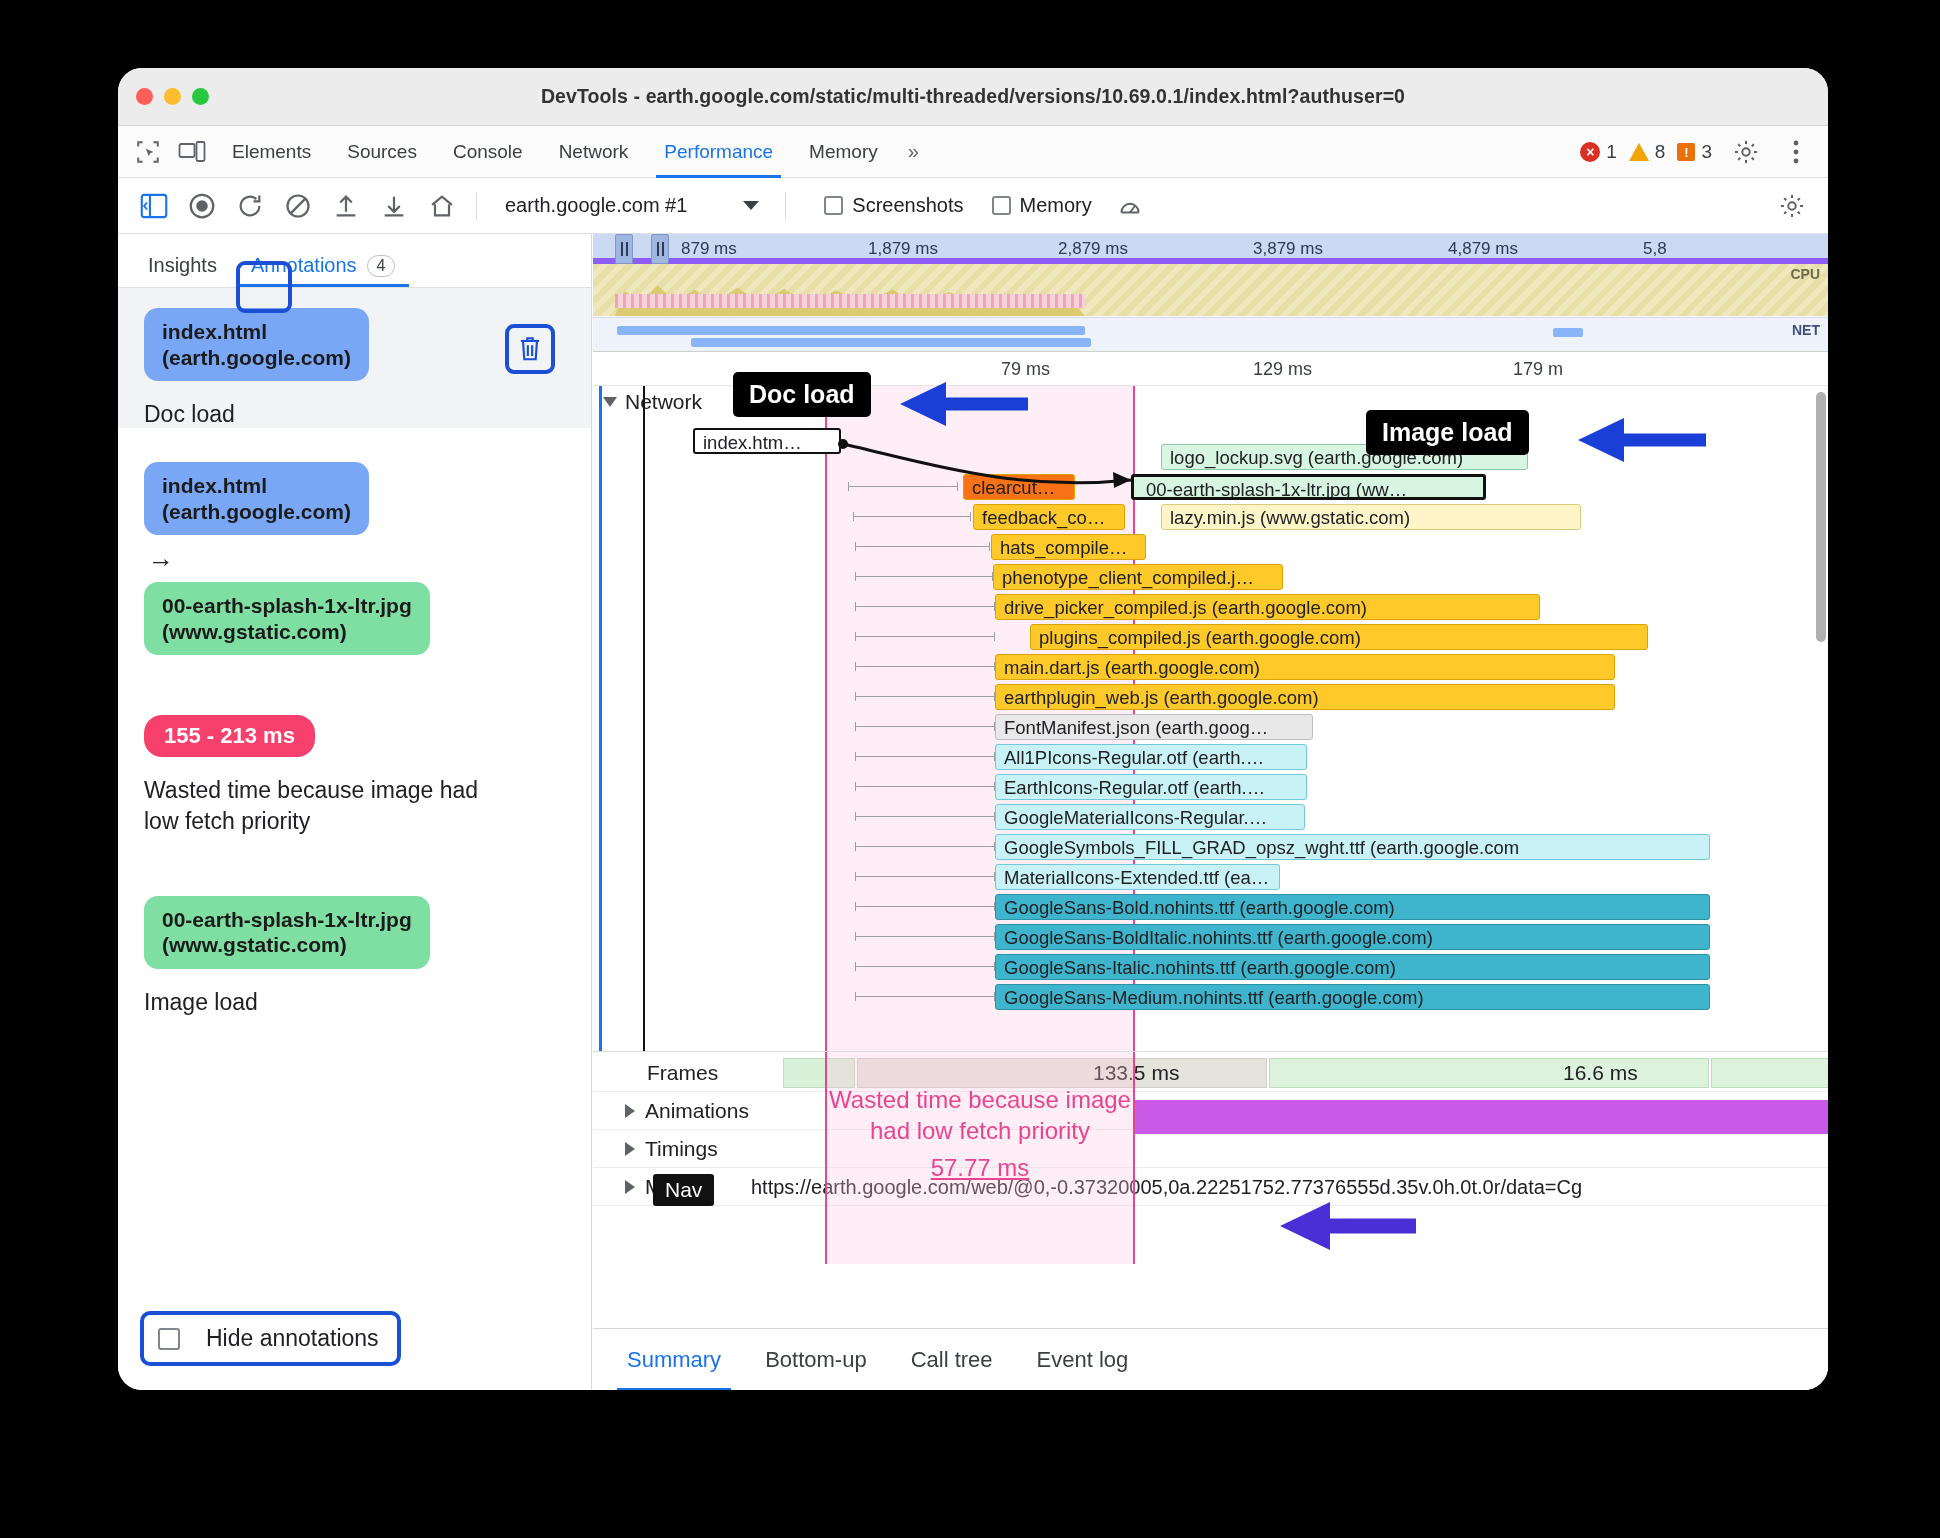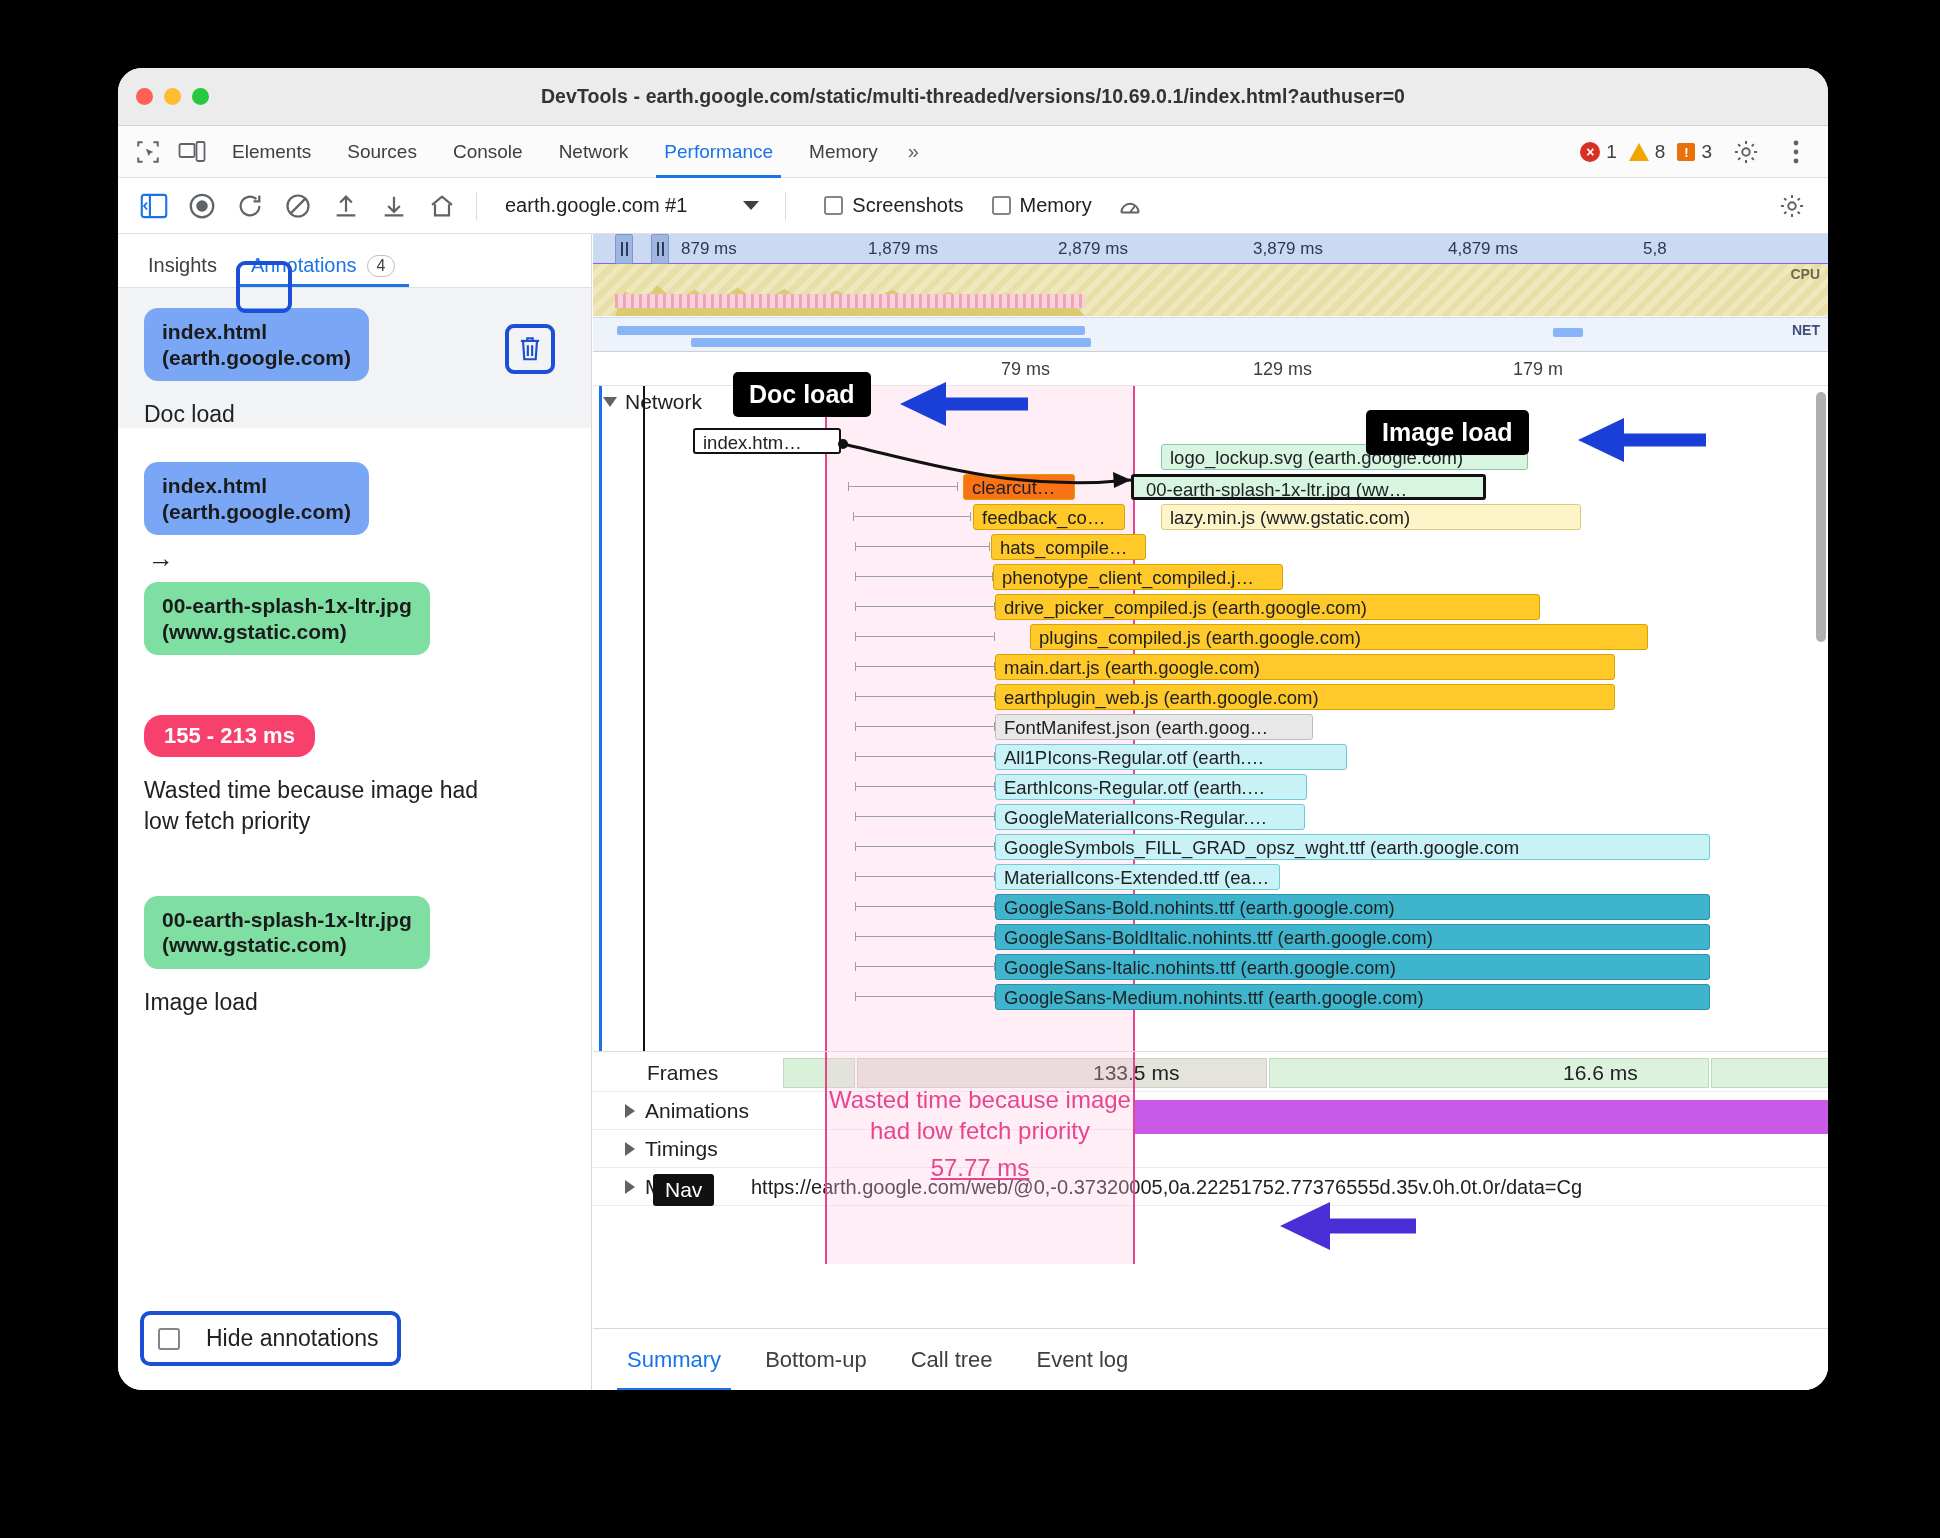--- a/index.html
+++ b/index.html
@@ -193,21 +193,21 @@
     overflow: hidden;
   }
   .overview {
     position: relative;
     height: 118px;
     background: #f7f7f7;
     border-bottom: 1px solid #cfcfcf;
   }
   .ov-ruler {
     height: 30px; position: relative; background: #ccd9f2;
-    border-bottom: 1px solid #8b5cf6;
+    border-bottom: 6px solid #8b5cf6;
   }
   .ov-tick { position: absolute; top: 5px; font-size: 17px; color: #2b3a55; }
   .ov-cpu {
     position: absolute; left: 0; right: 0; top: 30px; height: 52px;
     background: repeating-linear-gradient(135deg, #e8dfa8 0 6px, #efe8bd 6px 12px);
   }
   .ov-cpu-fill {
     position: absolute; left: 22px; top: 14px; width: 470px; height: 38px;
     background: #d8c96a; opacity: .9;
     clip-path: polygon(0 100%,2% 35%,6% 60%,9% 20%,13% 62%,17% 30%,21% 70%,26% 25%,31% 66%,36% 28%,41% 72%,47% 32%,53% 68%,59% 30%,65% 72%,71% 36%,77% 66%,83% 40%,90% 70%,96% 44%,100% 100%);
@@ -626,21 +626,21 @@
           <div class="reqrow" style="left:402px;top:256px;width:620px;background:#ffc929;border-color:#d9a400;">
             <span>earthplugin_web.js (earth.google.com)</span>
           </div>
 
           <div class="reqwhisker" style="left:262px;top:298px;width:140px;"></div>
           <div class="reqrow" style="left:402px;top:286px;width:318px;background:#e8e8e8;border-color:#bdbdbd;">
             <span>FontManifest.json (earth.goog…</span>
           </div>
 
           <div class="reqwhisker" style="left:262px;top:328px;width:140px;"></div>
-          <div class="reqrow" style="left:402px;top:316px;width:352px;background:#c9f2f7;border-color:#6fc9d8;">
+          <div class="reqrow" style="left:402px;top:316px;width:312px;background:#c9f2f7;border-color:#6fc9d8;">
             <span>All1PIcons-Regular.otf (earth.…</span>
           </div>
 
           <div class="reqwhisker" style="left:262px;top:358px;width:140px;"></div>
           <div class="reqrow" style="left:402px;top:346px;width:312px;background:#c9f2f7;border-color:#6fc9d8;">
             <span>EarthIcons-Regular.otf (earth.…</span>
           </div>
 
           <div class="reqwhisker" style="left:262px;top:388px;width:140px;"></div>
           <div class="reqrow" style="left:402px;top:376px;width:310px;background:#c9f2f7;border-color:#6fc9d8;">

